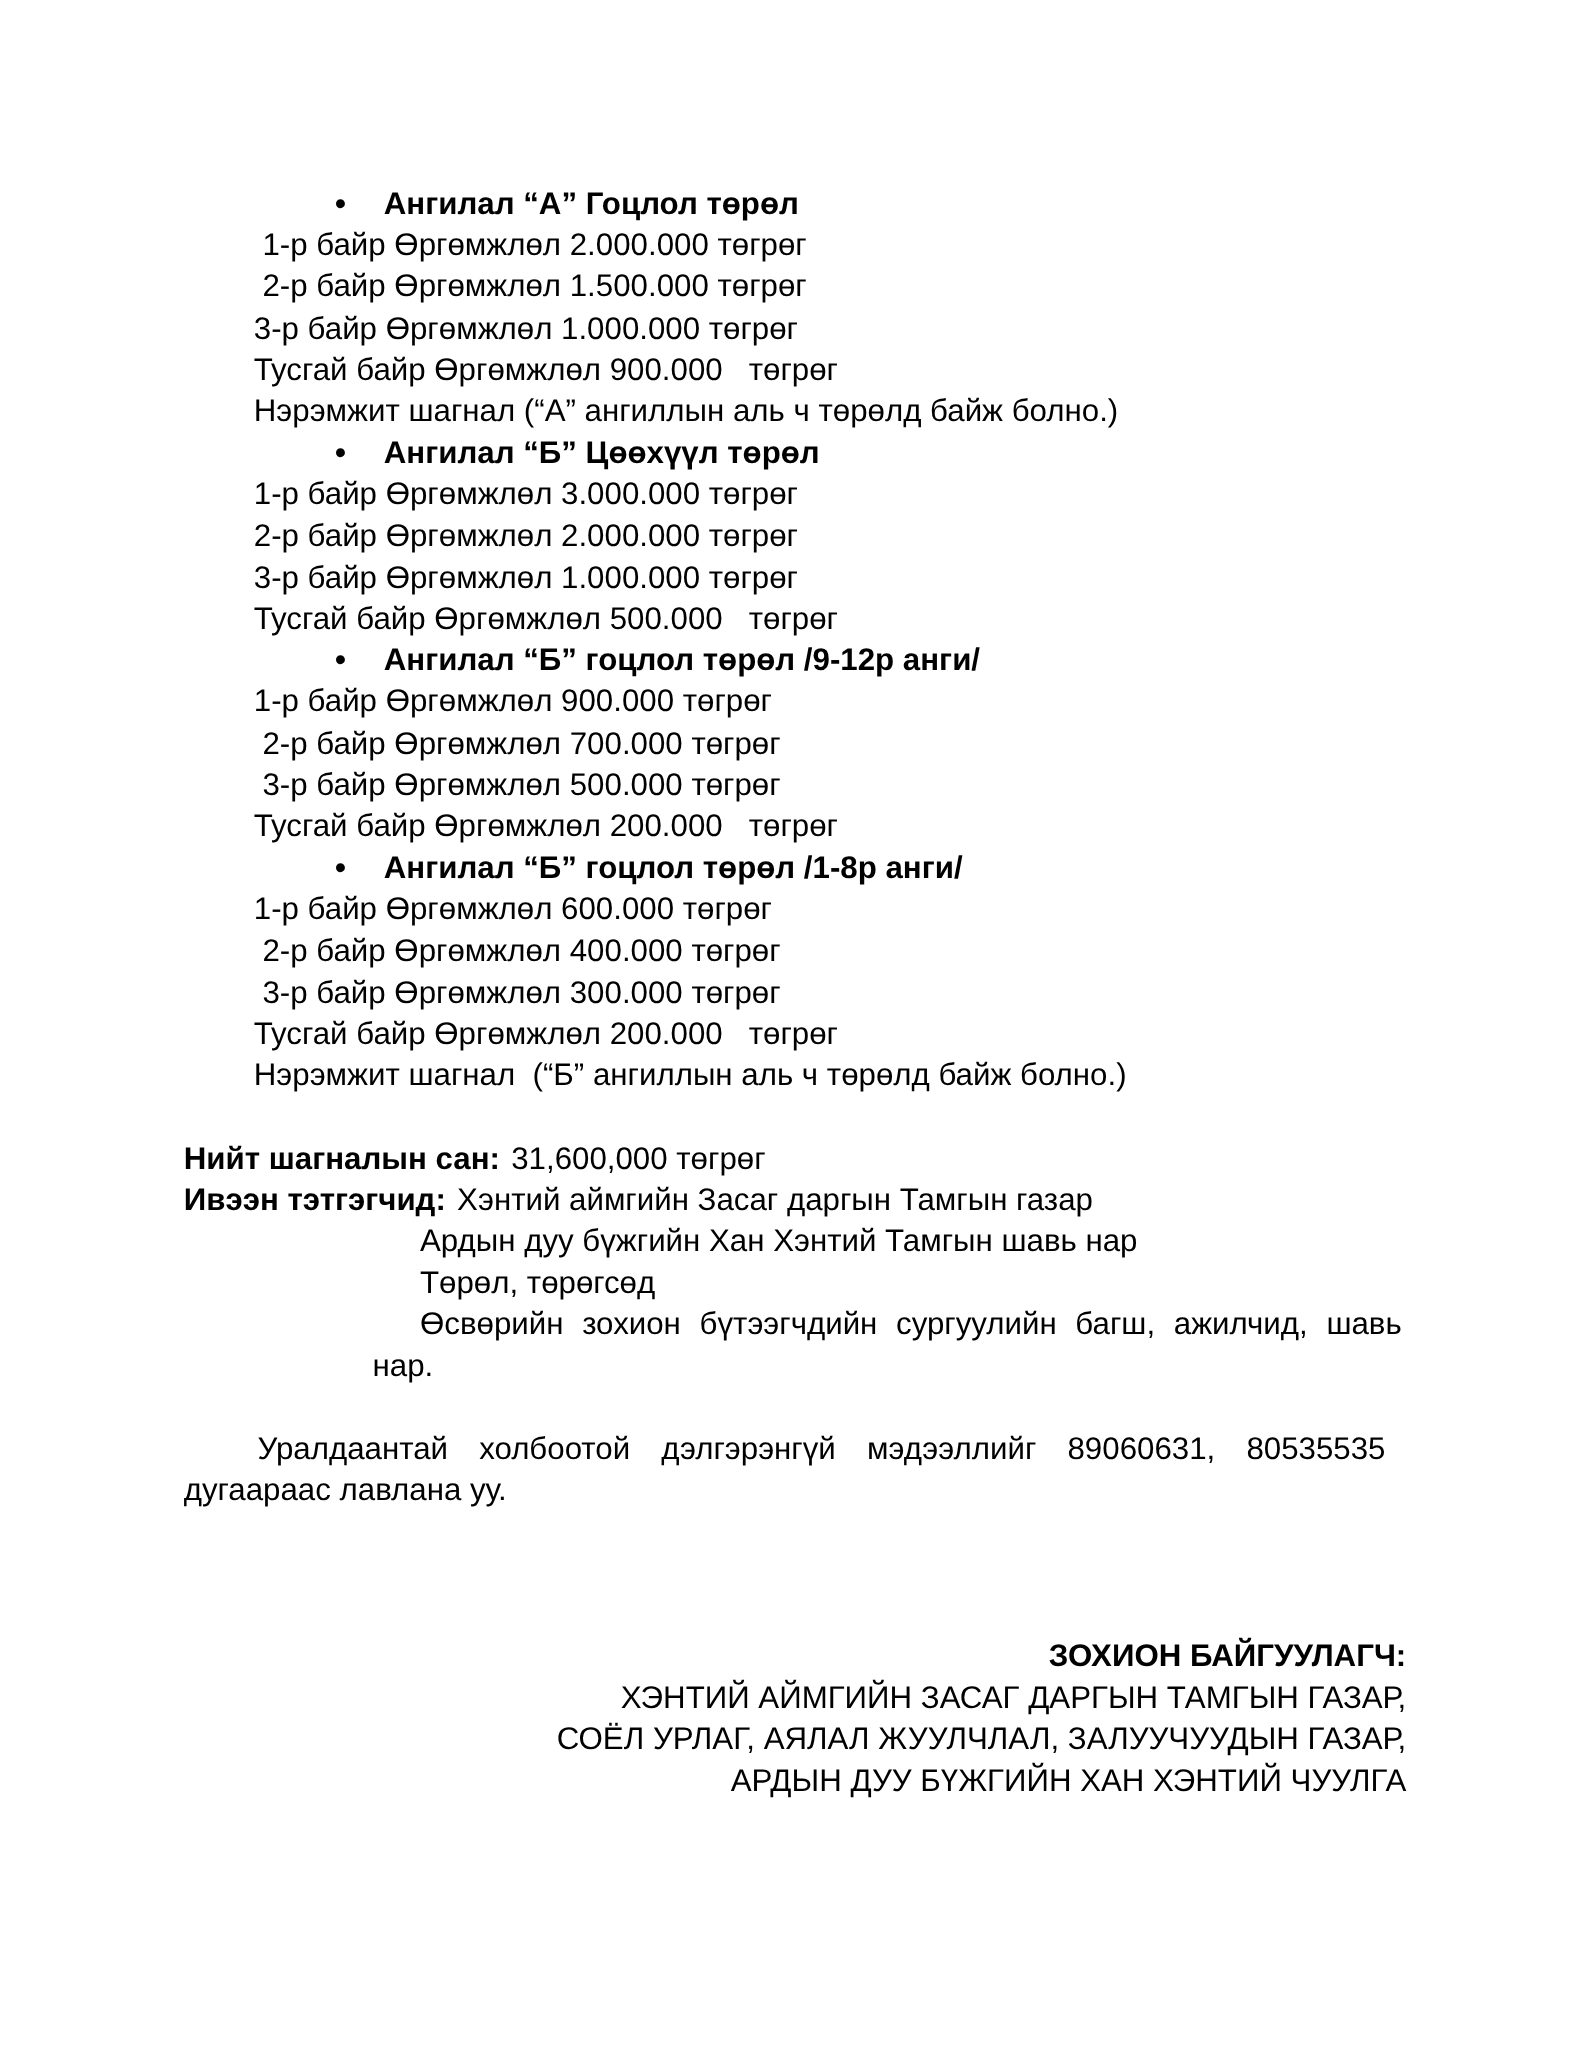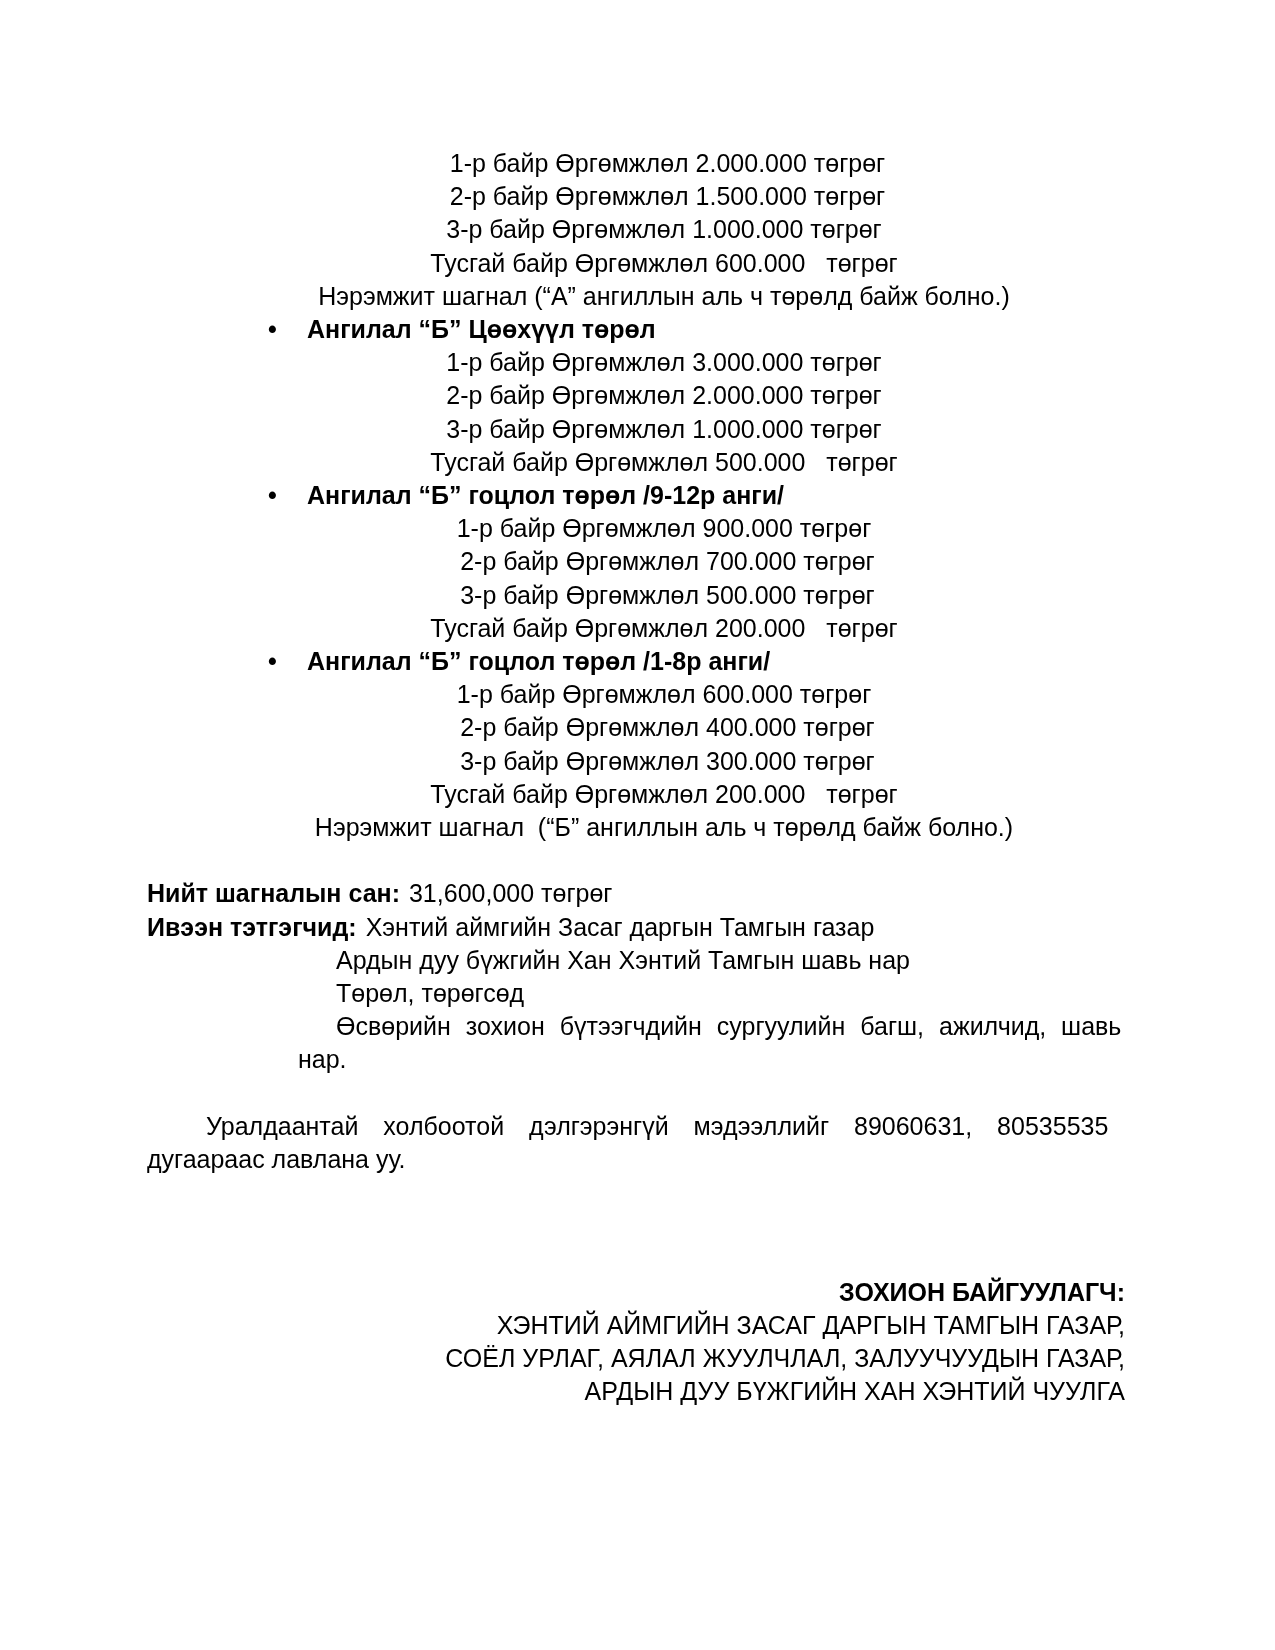--- a/index.html
+++ b/index.html
@@ -23,38 +23,39 @@
     white-space: pre;
   }
   .blank-line { height: 33.2px; }
   .bold { font-weight: bold; }
   .bullet-line { padding-left: 121px; }
   .bullet {
     display: inline-block;
     width: 39px;
     font-weight: bold;
   }
-  .item-line { padding-left: 56px; text-align: center; }
+  .item-line { padding-left: 56px; }
   .after-label { margin-left: 9px; }
   .sponsor-line { padding-left: 189px; }
   .sponsor-line.justified { word-spacing: 8px; }
   .sponsor-cont { padding-left: 151px; }
   .contact-first { padding-left: 59px; word-spacing: 18px; }
   .footer { text-align: right; }
 </style>
 </head>
 <body>
 
 <div class="page">
 
   <div id="prize-sections">
+      <div class="line bullet-line"><span class="bullet">•</span><span class="bold">Ангилал “А” Гоцлол төрөл</span></div>
       <div class="line item-line"> 1-р байр Өргөмжлөл 2.000.000 төгрөг</div>
       <div class="line item-line"> 2-р байр Өргөмжлөл 1.500.000 төгрөг</div>
       <div class="line item-line">3-р байр Өргөмжлөл 1.000.000 төгрөг</div>
-      <div class="line item-line">Тусгай байр Өргөмжлөл 600.000   төгрөг</div>
+      <div class="line item-line">Тусгай байр Өргөмжлөл 900.000   төгрөг</div>
       <div class="line item-line">Нэрэмжит шагнал (“А” ангиллын аль ч төрөлд байж болно.)</div>
       <div class="line bullet-line"><span class="bullet">•</span><span class="bold">Ангилал “Б” Цөөхүүл төрөл</span></div>
       <div class="line item-line">1-р байр Өргөмжлөл 3.000.000 төгрөг</div>
       <div class="line item-line">2-р байр Өргөмжлөл 2.000.000 төгрөг</div>
       <div class="line item-line">3-р байр Өргөмжлөл 1.000.000 төгрөг</div>
       <div class="line item-line">Тусгай байр Өргөмжлөл 500.000   төгрөг</div>
       <div class="line bullet-line"><span class="bullet">•</span><span class="bold">Ангилал “Б” гоцлол төрөл /9-12р анги/</span></div>
       <div class="line item-line">1-р байр Өргөмжлөл 900.000 төгрөг</div>
       <div class="line item-line"> 2-р байр Өргөмжлөл 700.000 төгрөг</div>
       <div class="line item-line"> 3-р байр Өргөмжлөл 500.000 төгрөг</div>

